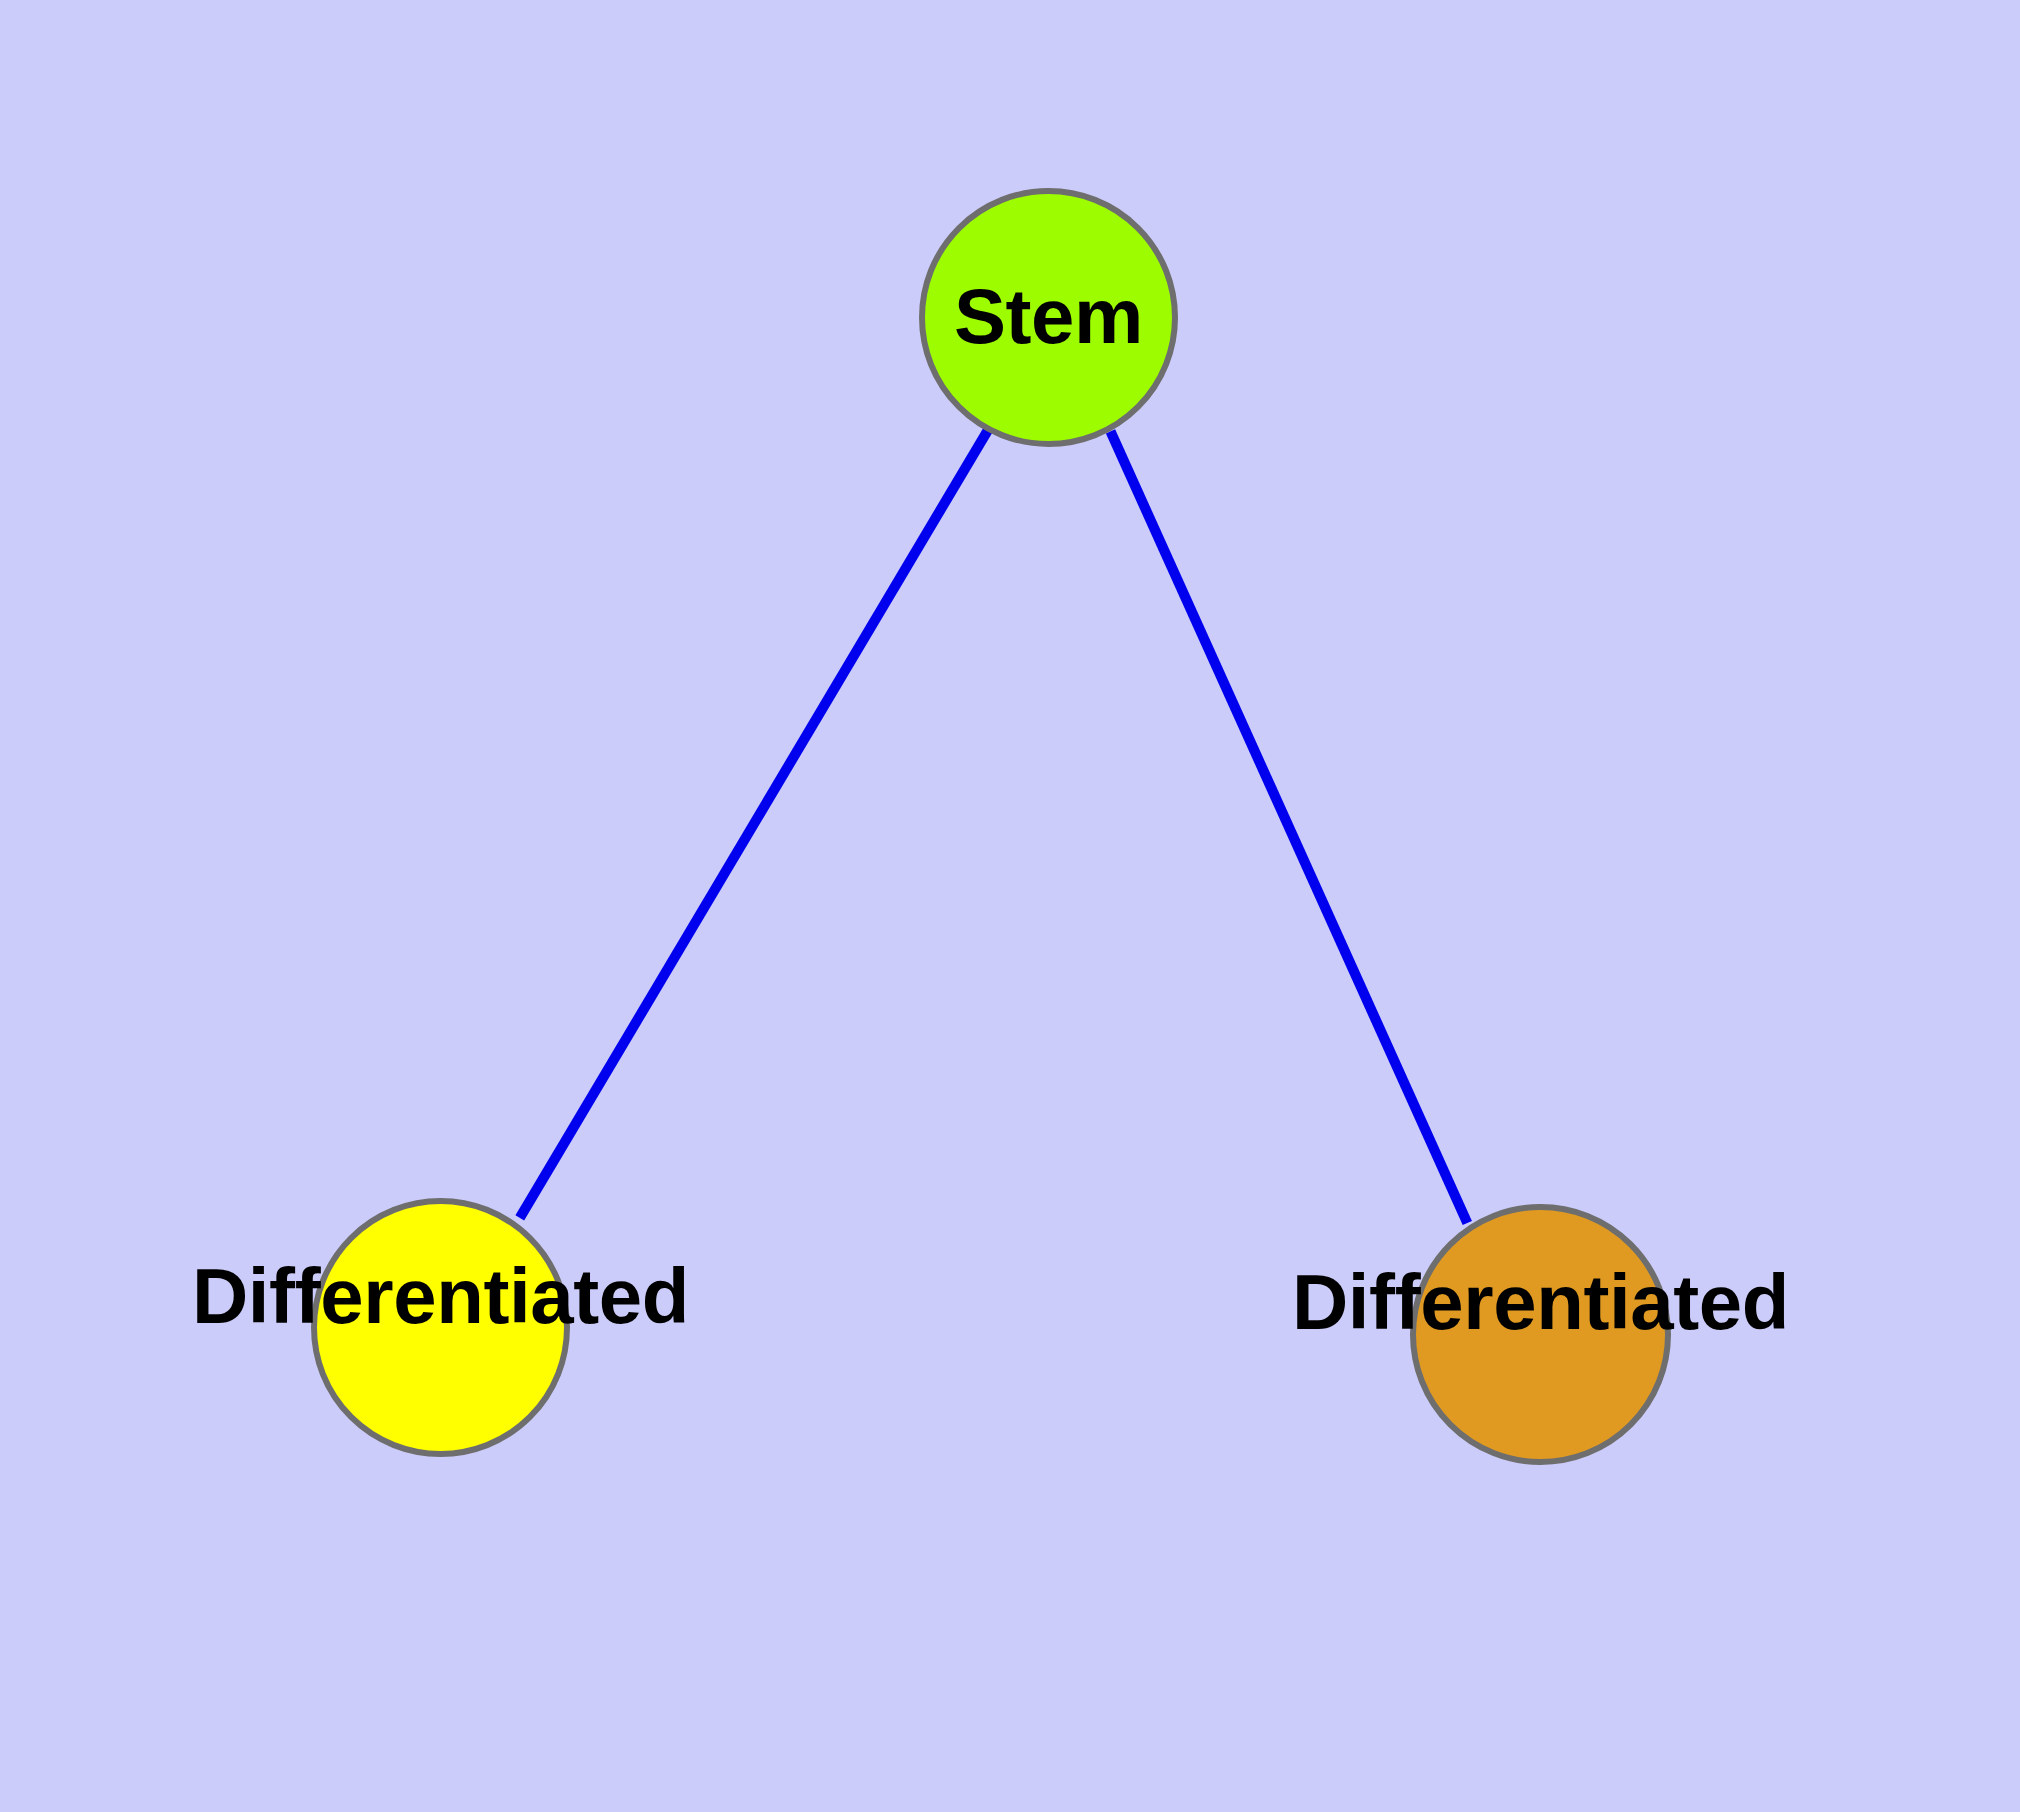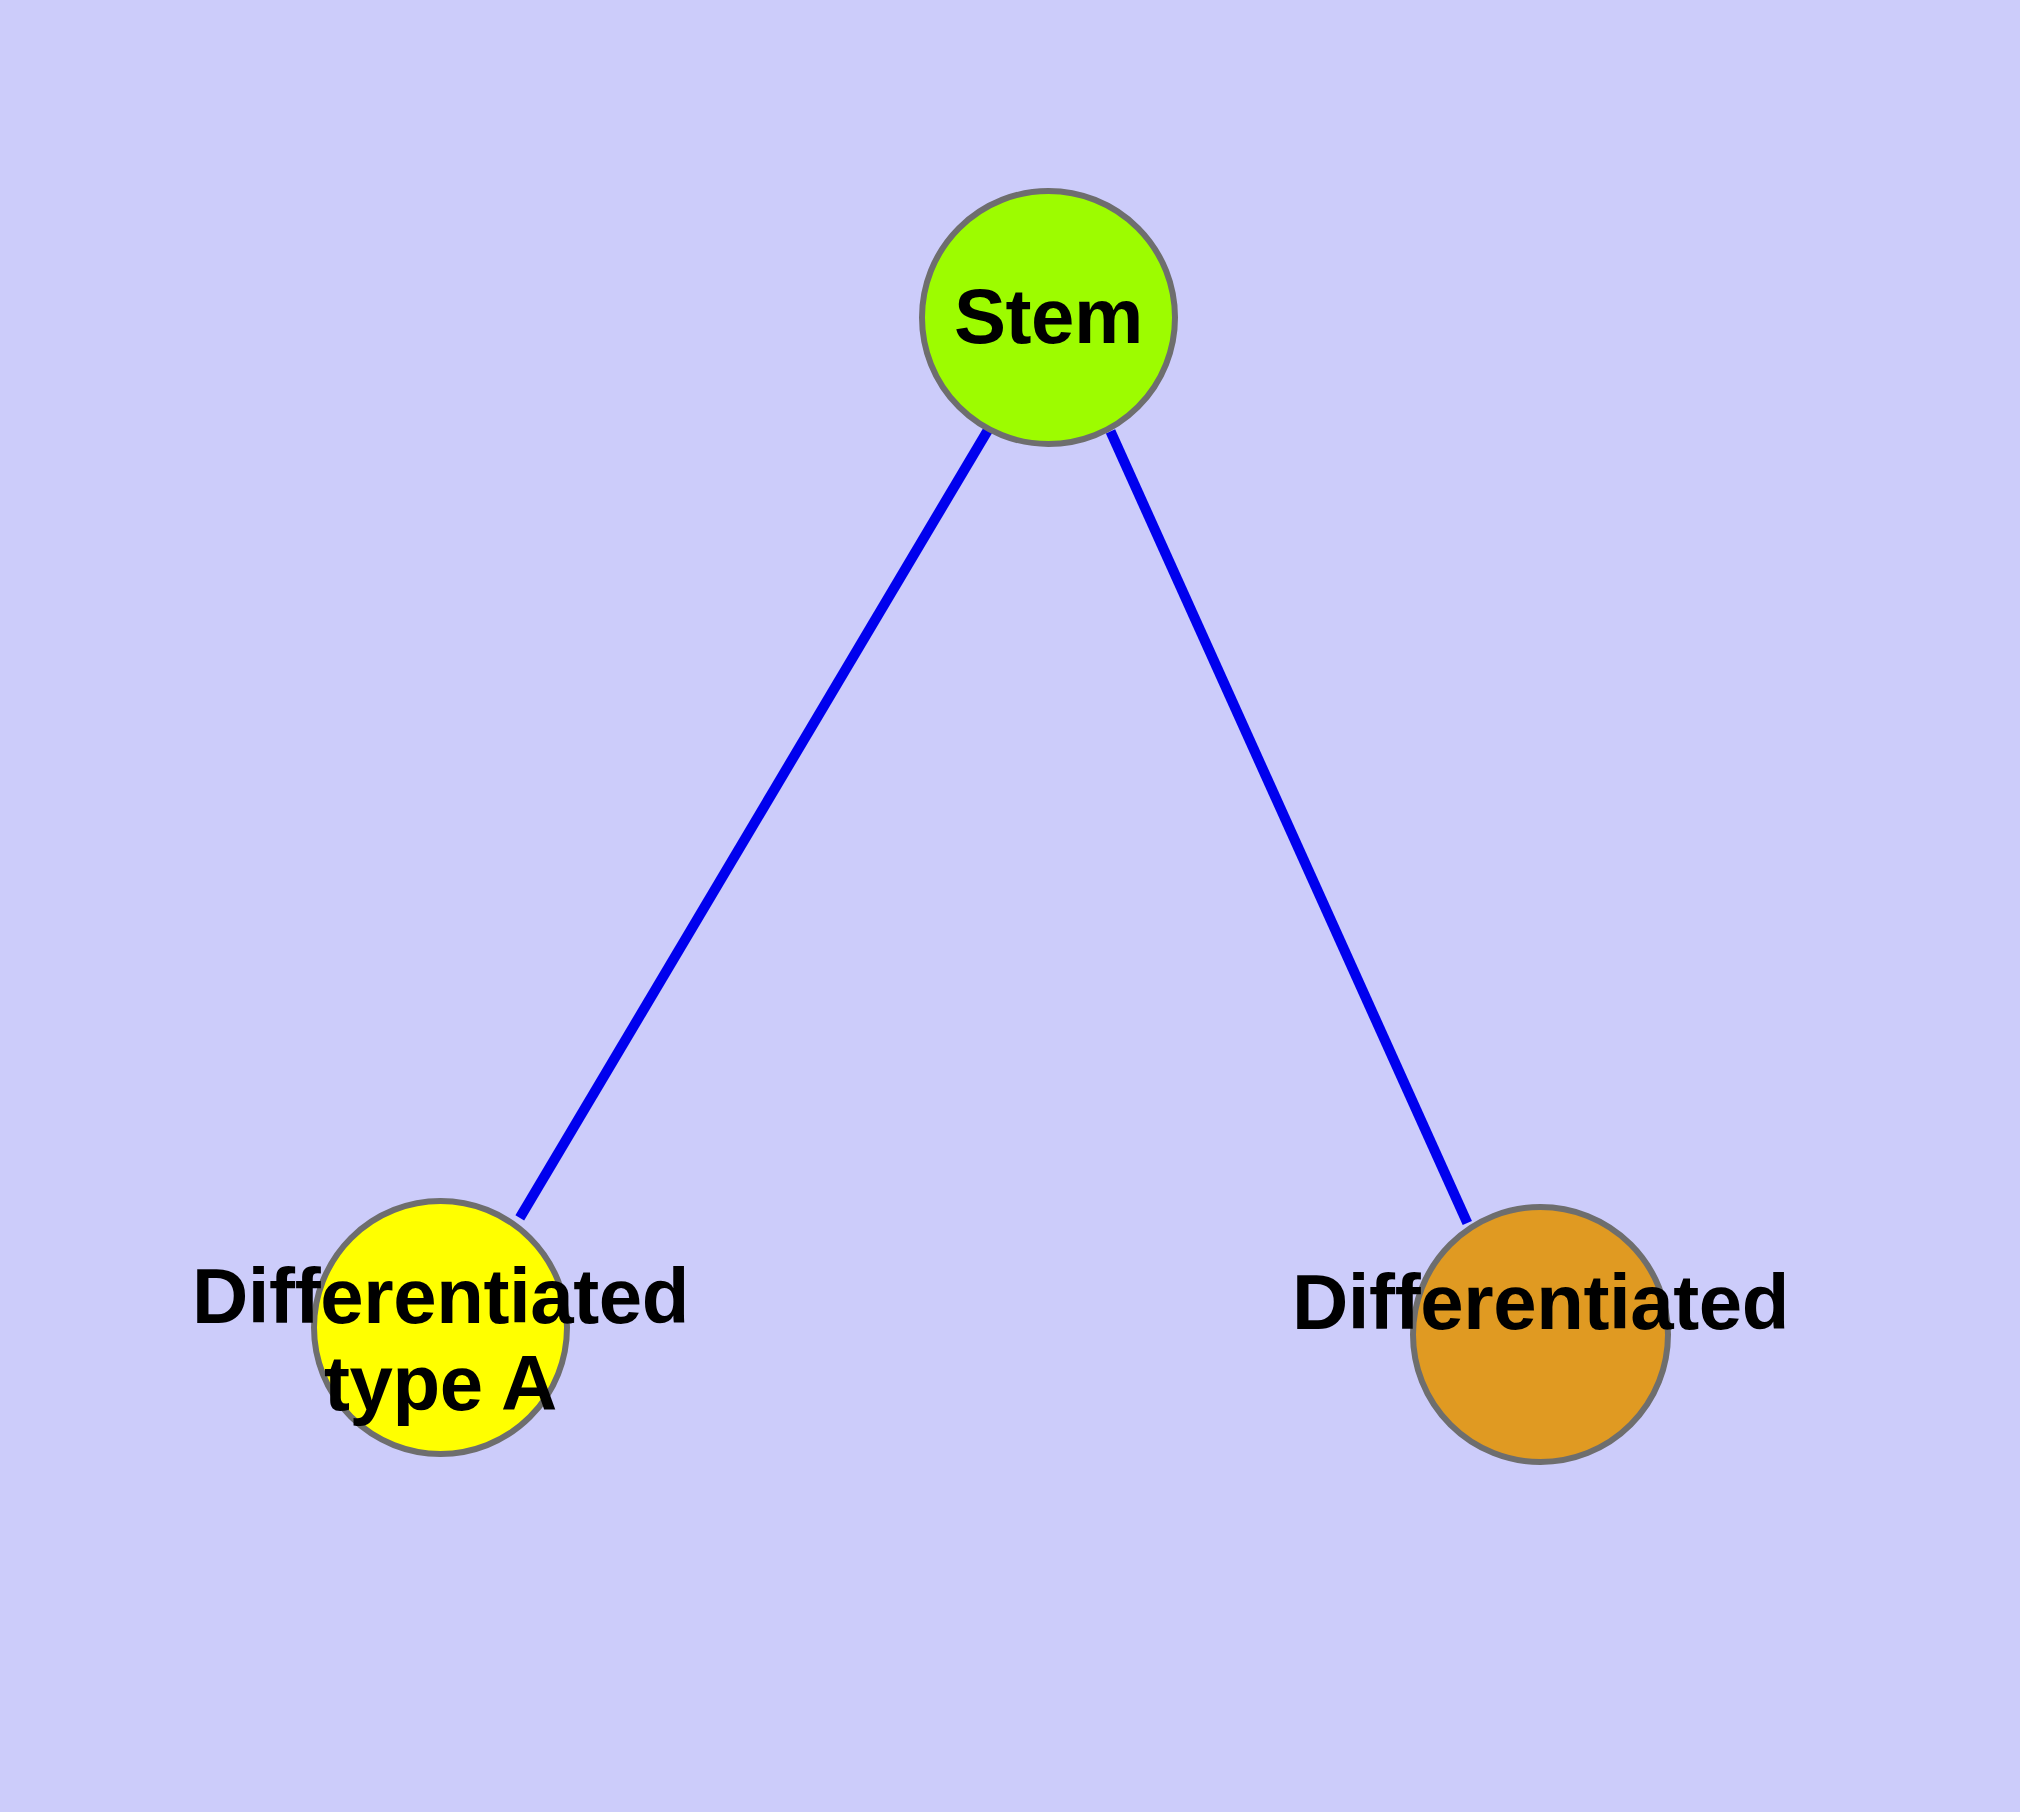--- a/index.html
+++ b/index.html
@@ -90,18 +90,18 @@
   </svg>
 
   <div class="node" id="node-stem" style="background:#9dfc00;"></div>
 
   <div class="node" id="node-diff-a" style="background:#ffff00;"></div>
 
   <div class="node" id="node-diff-b" style="background:#e09a22;"></div>
 
   <div class="node-label" id="label-stem">Stem</div>
 
-  <div class="node-label" id="label-diff-a"><span>Differentiated</span><br><span>type A</span></div>
+  <div class="node-label" id="label-diff-a"><span>Differentiated</span><br></div>
 
   <div class="node-label" id="label-diff-b"><span>Differentiated</span><br></div>
 
 </div>
 
 
 </body></html>

